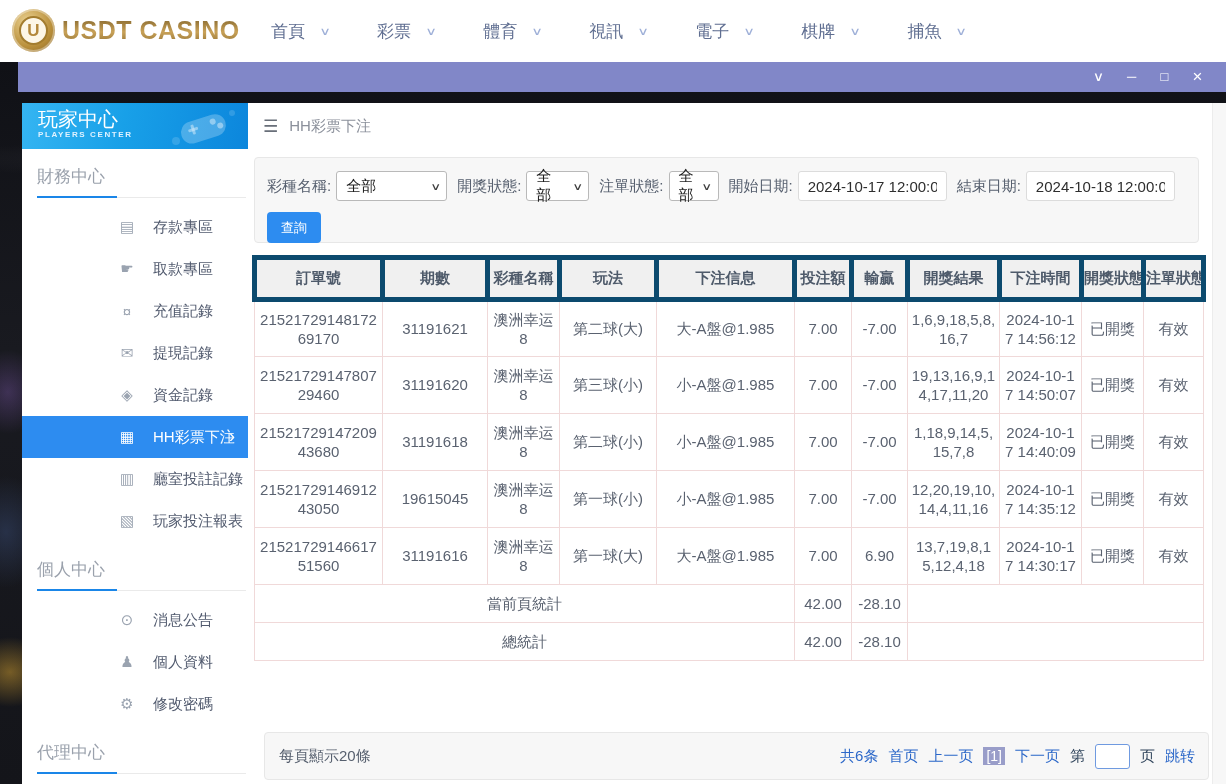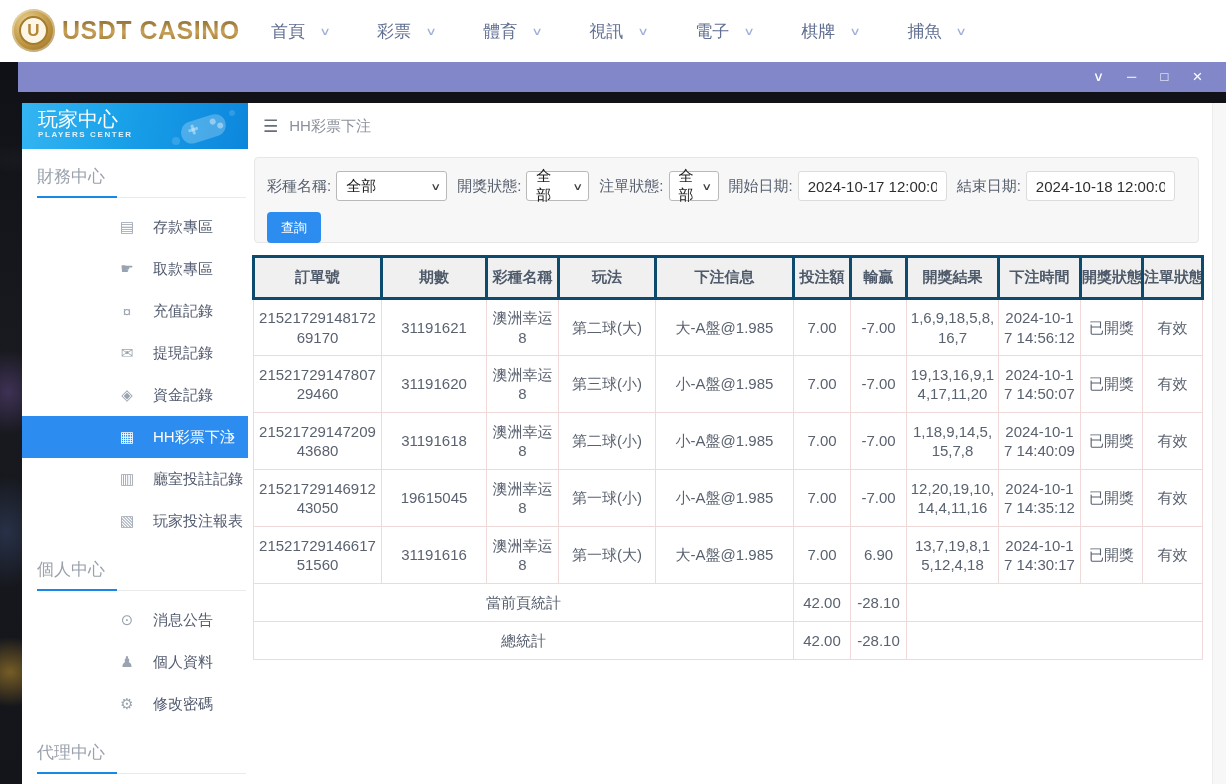--- a/index.html
+++ b/index.html
@@ -71,21 +71,21 @@
   .sel-chev { font-size:10px; color:#3c3c3c; margin-left:8px; transform:scale(1.5,1); }
   .date-input { height:30px; width:149px; border:1px solid #dcdcdc; border-radius:3px; padding:0 9px;
     font-size:15px; color:#2e2e2e; margin-right:10px; font-family:inherit; }
   .query-btn { margin:11px 0 0 12px; width:54px; height:31px; background:#2d8cf0; color:#fff; border:none;
     border-radius:4px; font-size:13px; cursor:pointer; font-family:inherit; }
 
   
   .table-wrap { position:absolute; left:4px; top:152px; }
   table { border-collapse:collapse; table-layout:fixed; width:949px; }
   th { background:#f0f0f0; height:42px; font-size:15px; font-weight:bold; color:#4e5a6a;
-    border:3px solid #0c4a6e; white-space:nowrap; overflow:hidden; padding:0; }
+    border:5px solid #0c4a6e; white-space:nowrap; overflow:hidden; padding:0; }
   td { height:57px; text-align:center; font-size:15px; color:#5a6270; border:1px solid #f0d9d9;
     padding:2px 3px; word-break:break-all; line-height:1.3; background:#fff; }
   tr.summary td { height:38px; }
 
   
   .pagination-card { position:absolute; left:16px; top:629px; width:945px; height:48px; background:#f7f7f7;
     border:1px solid #e7e7e7; border-radius:4px; display:flex; align-items:center; justify-content:space-between;
     padding:0 13px 0 14px; font-size:15px; }
   .page-size { color:#57606f; }
   .pg-right { display:flex; align-items:center; gap:10px; }
@@ -425,17 +425,31 @@
           <tr class="summary">
             <td colspan="5">總統計</td>
             <td>42.00</td>
             <td>-28.10</td>
             <td colspan="4"></td>
           </tr>
         </tbody>
       </table>
     </div>
 
+    <div class="pagination-card">
+      <span class="page-size">每頁顯示20條</span>
+      <div class="pg-right">
+        <span class="pg-total">共6条</span>
+        <span class="pg-link">首页</span>
+        <span class="pg-link">上一页</span>
+        <span class="pg-current">[1]</span>
+        <span class="pg-link">下一页</span>
+        <span class="pg-dark">第</span>
+        <input class="jump-input" value="" style="">
+        <span class="pg-dark">页</span>
+        <span class="pg-link">跳转</span>
+      </div>
+    </div>
 
     <div class="scroll-gutter"></div>
   </div>
 
 </div>
 
 </body></html>

